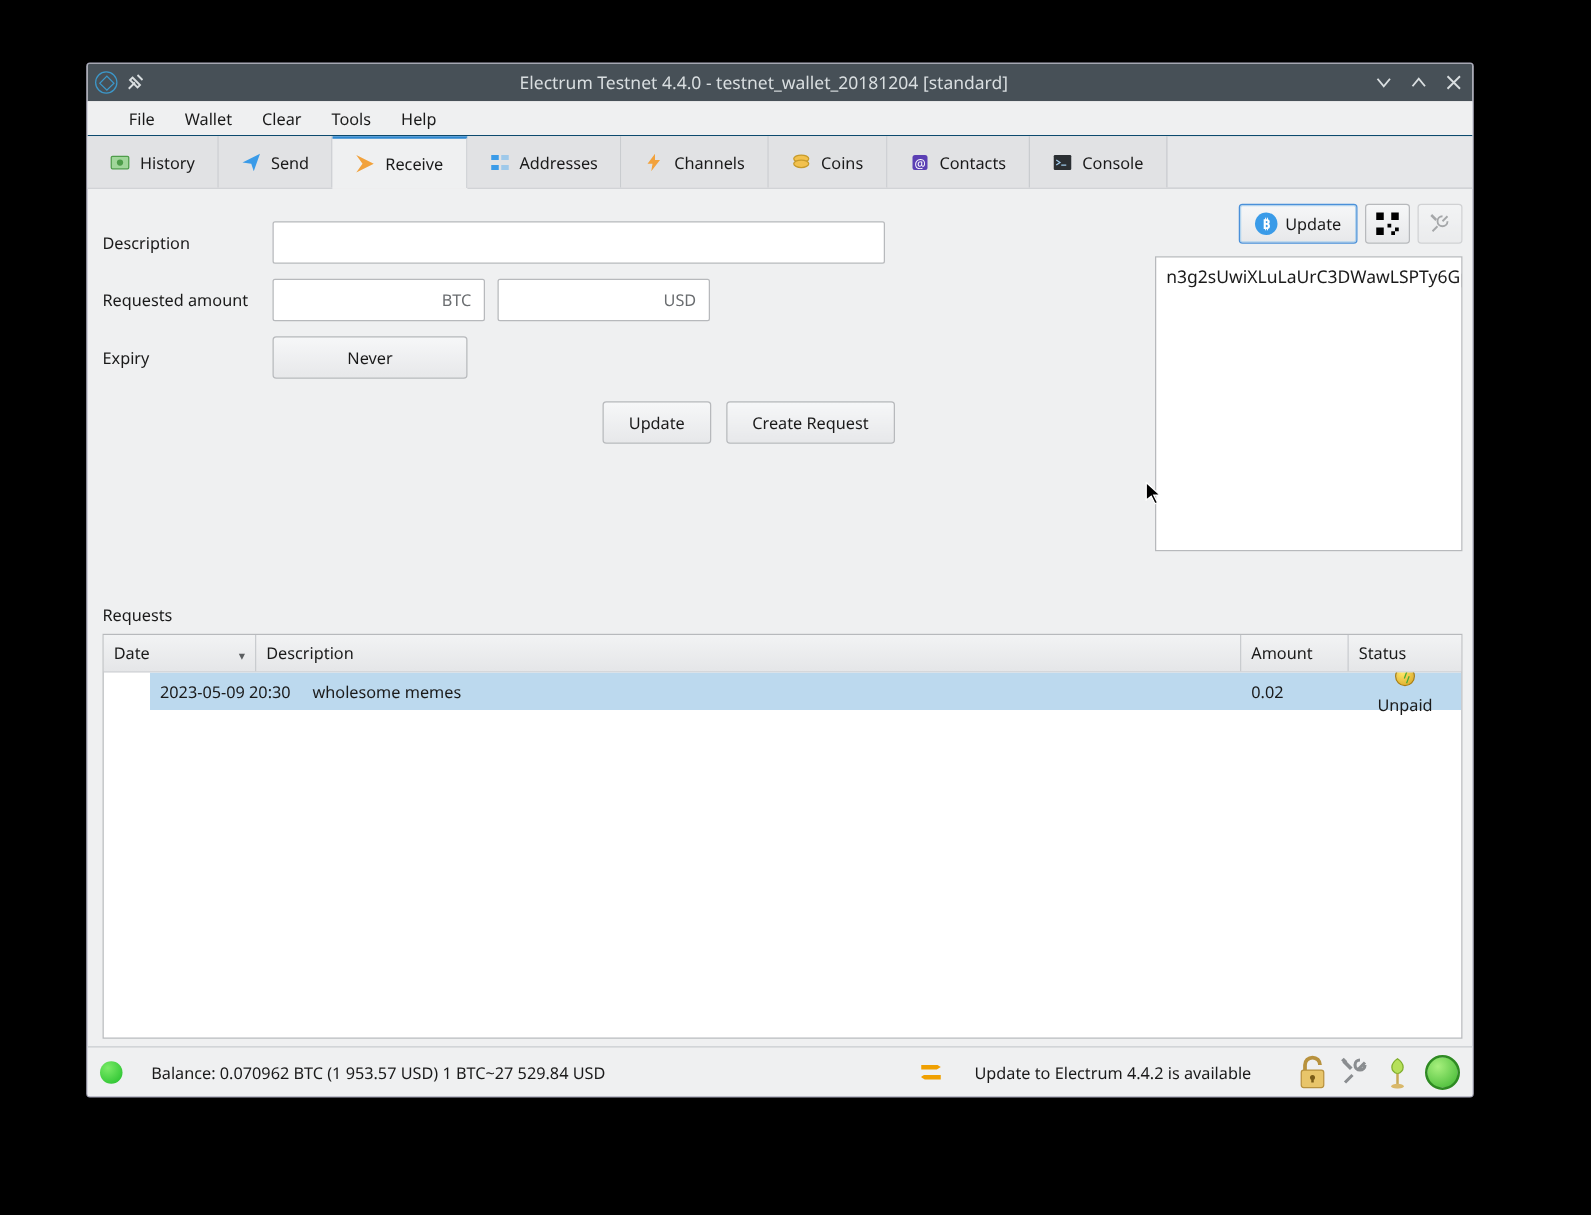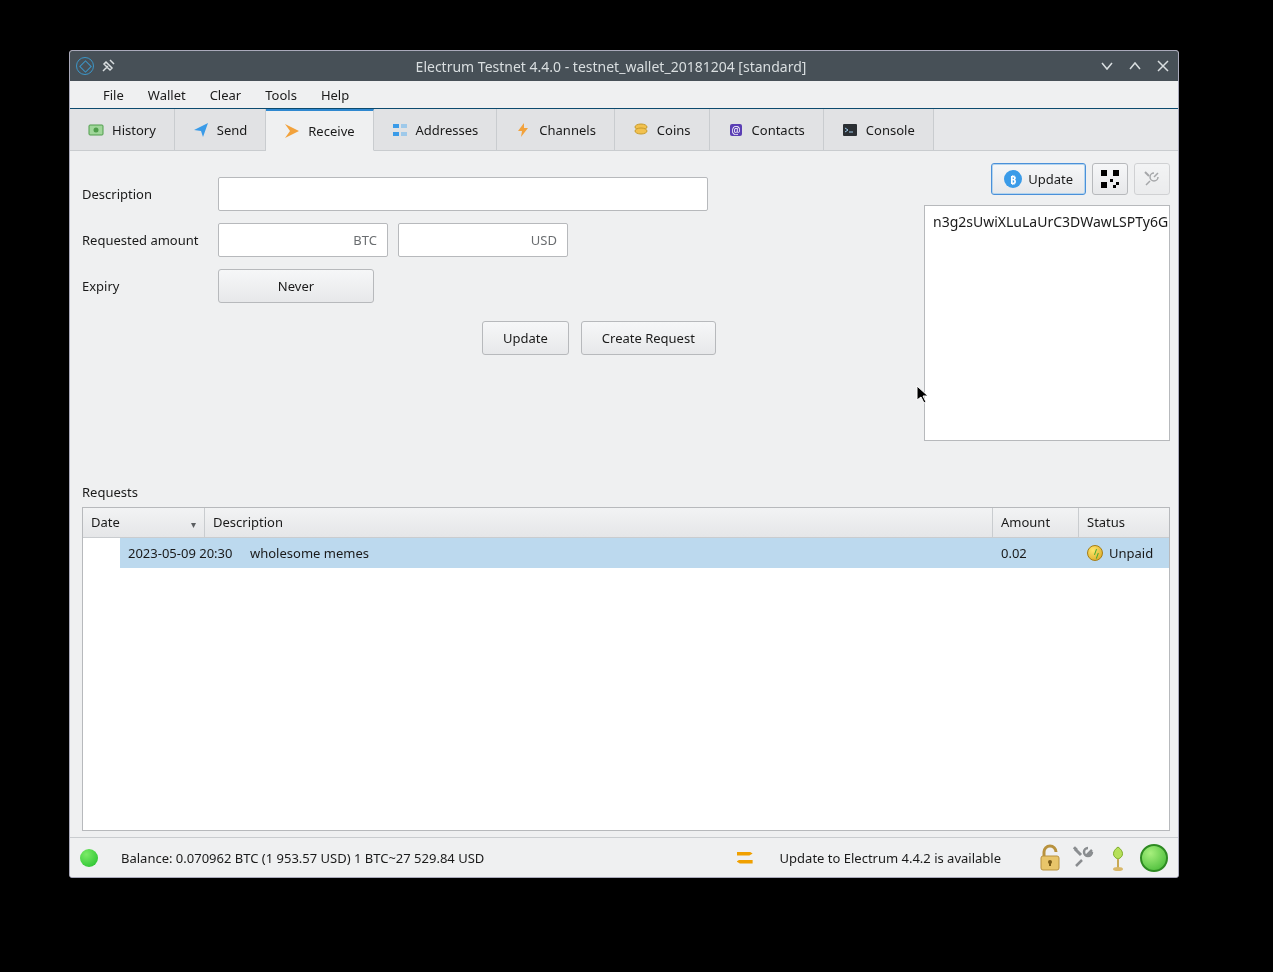--- a/index.html
+++ b/index.html
@@ -230,21 +230,21 @@
     display: flex;
     height: 30px;
     align-items: center;
     background: #bcd9ee;
     margin-left: 37px;
   }
   .td { padding: 0 8px; }
   .td.date { width: 122px; }
   .td.desc { flex: 1; }
   .td.amt { width: 86px; }
-  .td.stat { width: 90px; display:flex; align-items:center; gap:6px; }
+  .td.stat { width: 90px; display:flex; align-items:center; gap:6px;flex-direction:column; }
   .clock-icon {
     width: 16px; height: 16px; border-radius: 50%;
     background: radial-gradient(circle at 35% 30%,#ffe76b,#d7a321);
     border: 1px solid #a77d12;
     position: relative;
   }
   .clock-icon::after {
     content:""; position:absolute; left:7px; top:3px; width:1px; height:6px; background:#4a3;
     box-shadow: 3px 3px 0 0 #4a3;
     transform: rotate(20deg);

